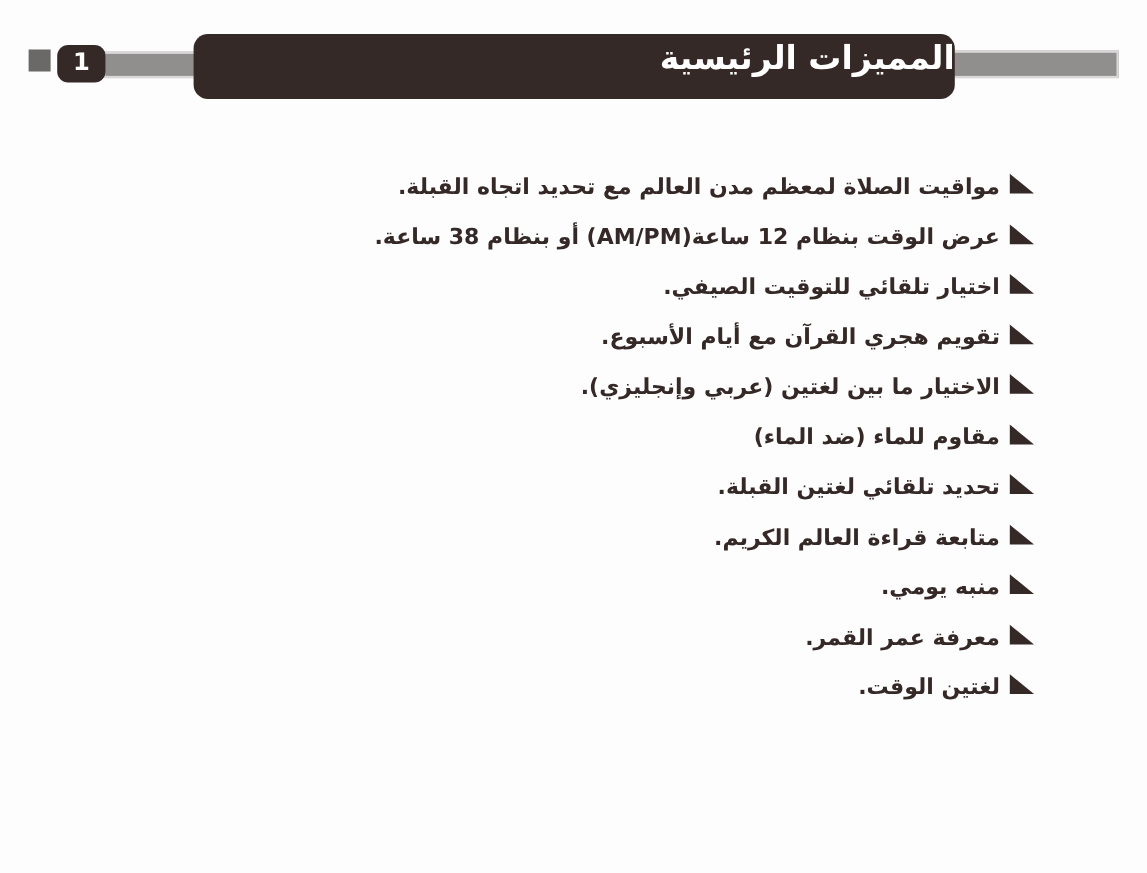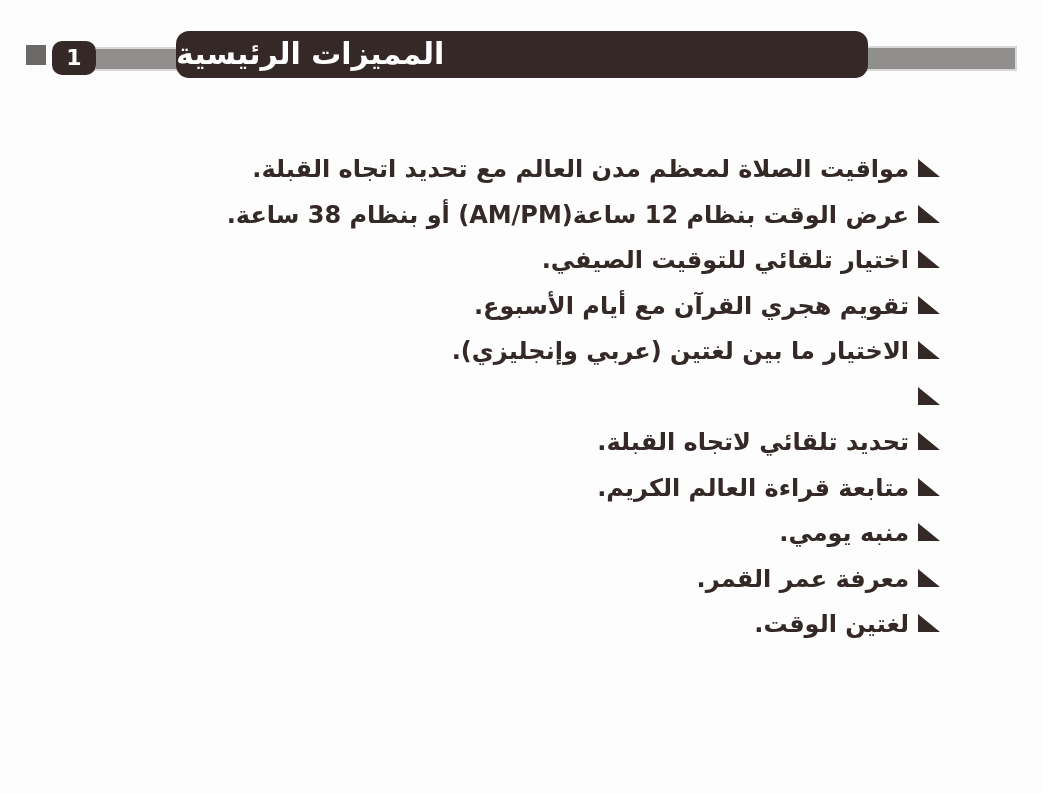--- a/index.html
+++ b/index.html
@@ -46,45 +46,45 @@
     position: absolute;
     left: 862px; top: 46px;
     width: 155px; height: 25px;
     background: #918e8e;
     border: 2px solid #d9d7d7;
     z-index: 1;
   }
   .title-banner {
     position: absolute;
     left: 176px; top: 31px;
-    width: 692px; height: 47px;
+    width: 692px; height: 59px;
     background: #352927;
     border-radius: 13px;
     z-index: 2;
     color: #ffffff;
     font-size: 30px; font-weight: bold;
-    text-align: left;
+    text-align: right;
     line-height: 45px;
     direction: rtl;
   }
   
   .feature-list {
     position: absolute;
     top: 147px;
     right: 103px;
     left: 60px;
     direction: rtl;
     text-align: right;
   }
   .feature-item {
     line-height: 45.5px;
     height: 45.5px;
     white-space: nowrap;
     color: #352927;
-    font-size: 24px;
+    font-size: 20px;
     font-weight: bold;
   }
   .bullet {
     display: inline-block;
     width: 0; height: 0;
     border-bottom: 18px solid #352927;
     border-right: 22px solid transparent;
     margin-left: 9px;
     vertical-align: baseline;
   }
@@ -113,24 +113,24 @@
     <div class="feature-item">
       <span class="bullet"></span><span class="feature-text">اختيار تلقائي للتوقيت الصيفي.</span>
     </div>
     <div class="feature-item">
       <span class="bullet"></span><span class="feature-text">تقويم هجري القرآن مع أيام الأسبوع.</span>
     </div>
     <div class="feature-item">
       <span class="bullet"></span><span class="feature-text">الاختيار ما بين لغتين (عربي وإنجليزي).</span>
     </div>
     <div class="feature-item">
-      <span class="bullet"></span>
+      <span class="bullet"></span><span class="feature-text">مقاوم للماء (ضد الماء)</span>
     </div>
     <div class="feature-item">
-      <span class="bullet"></span><span class="feature-text">تحديد تلقائي لاتجاه القبلة.</span>
+      <span class="bullet"></span><span class="feature-text">تحديد تلقائي لغتين القبلة.</span>
     </div>
     <div class="feature-item">
       <span class="bullet"></span><span class="feature-text">متابعة قراءة العالم الكريم.</span>
     </div>
     <div class="feature-item">
       <span class="bullet"></span><span class="feature-text">منبه يومي.</span>
     </div>
     <div class="feature-item">
       <span class="bullet"></span><span class="feature-text">معرفة عمر القمر.</span>
     </div>

